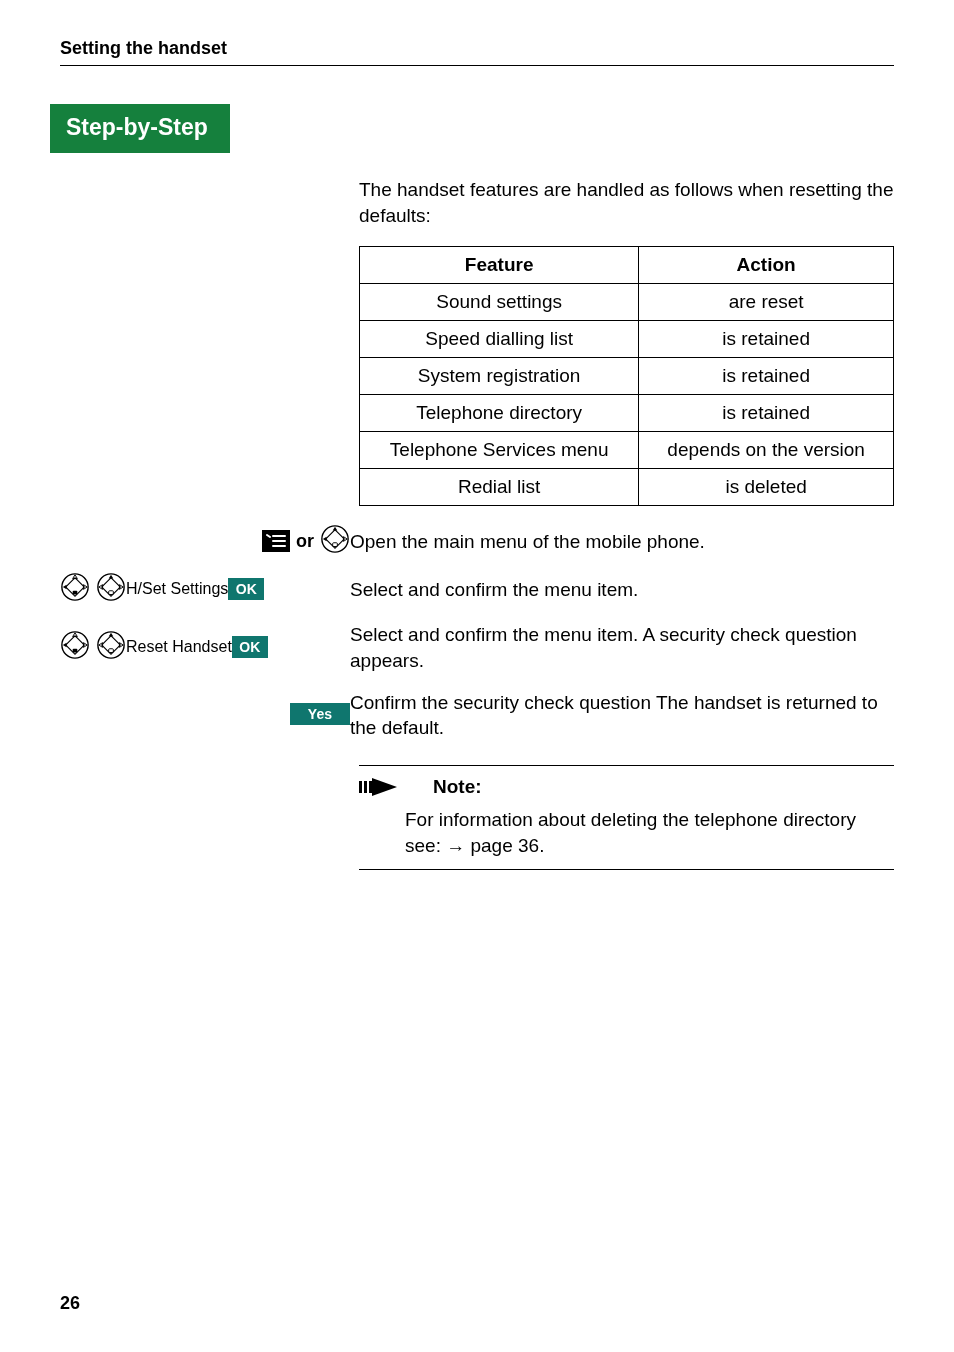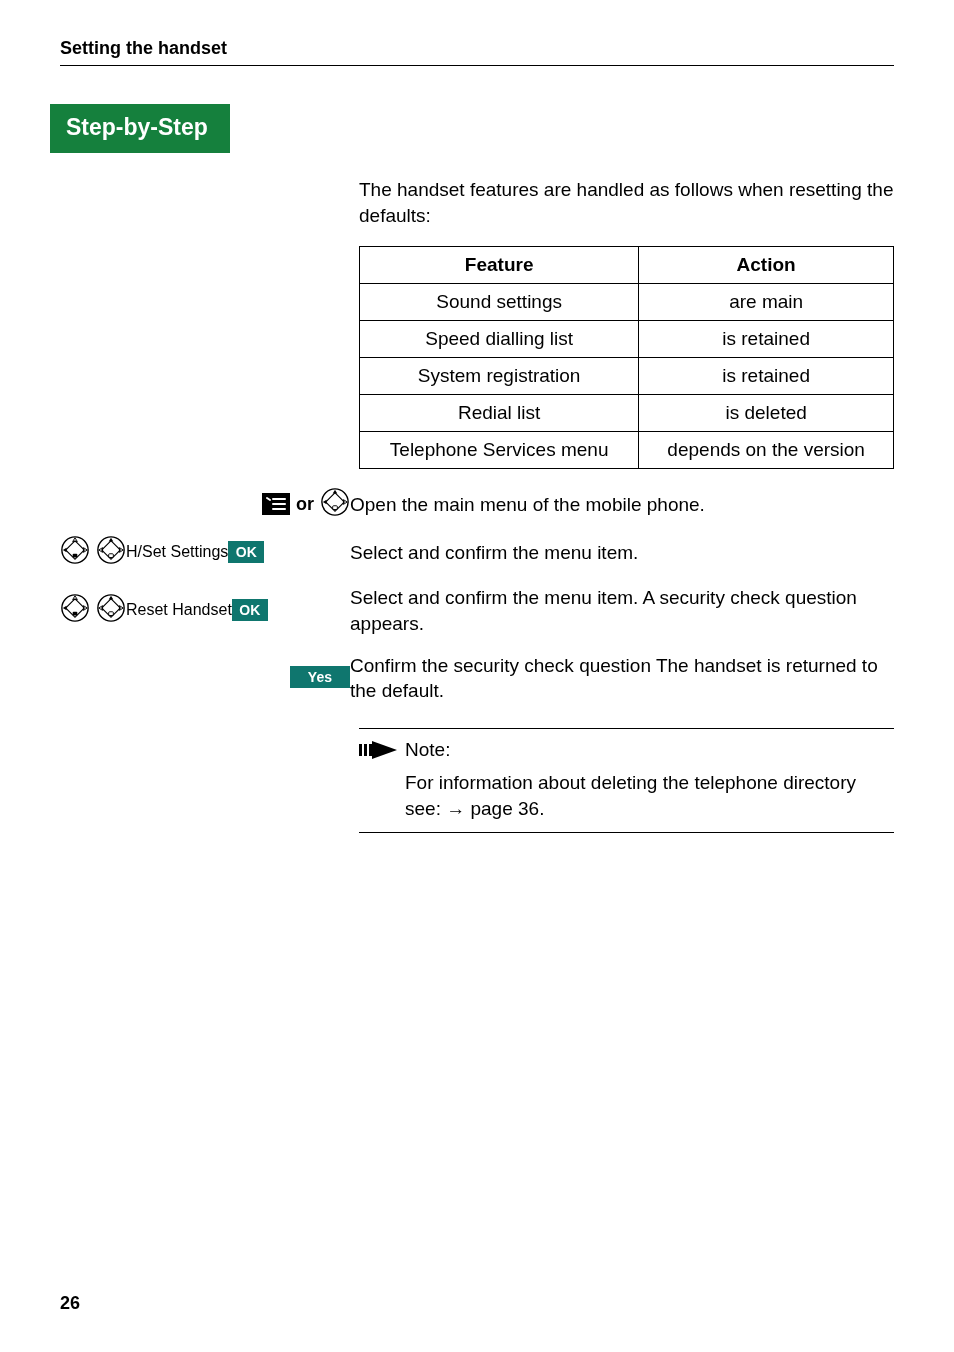--- a/index.html
+++ b/index.html
@@ -134,23 +134,24 @@
     width: 46px;
     flex-shrink: 0;
     padding-top: 2px;
   }
   .note-box .note-body {
     flex: 1;
     font-size: 19px;
     line-height: 1.35;
   }
   .note-box .note-body .note-title {
-    font-weight: normal;
+    font-weight: bold;
     display: block;
     margin-bottom: 8px;
+    margin-left: 28px;
   }
   .page-num {
     position: absolute;
     bottom: 38px;
     left: 60px;
     font-weight: bold;
     font-size: 18px;
   }
   .small-gap { width: 6px; display:inline-block; }
 </style>
@@ -173,37 +174,41 @@
       <table class="feat">
         <thead>
           <tr>
             <th>Feature</th>
             <th>Action</th>
           </tr>
         </thead>
         <tbody>
           <tr>
             <td>Sound settings</td>
-            <td>are main</td>
+            <td>are reset</td>
           </tr>
           <tr>
             <td>Speed dialling list</td>
             <td>is retained</td>
           </tr>
           <tr>
             <td>System registration</td>
             <td>is retained</td>
           </tr>
           <tr>
+            <td>Telephone directory</td>
+            <td>is retained</td>
+          </tr>
+          <tr>
+            <td>Telephone Services menu</td>
+            <td>depends on the version</td>
+          </tr>
+          <tr>
             <td>Redial list</td>
             <td>is deleted</td>
-          </tr>
-          <tr>
-            <td>Telephone Services menu</td>
-            <td>depends on the version</td>
           </tr>
         </tbody>
       </table>
     </div>
   </div>
 
   <div style="height: 18px;"></div>
 
   
   <div class="instruction-row">

